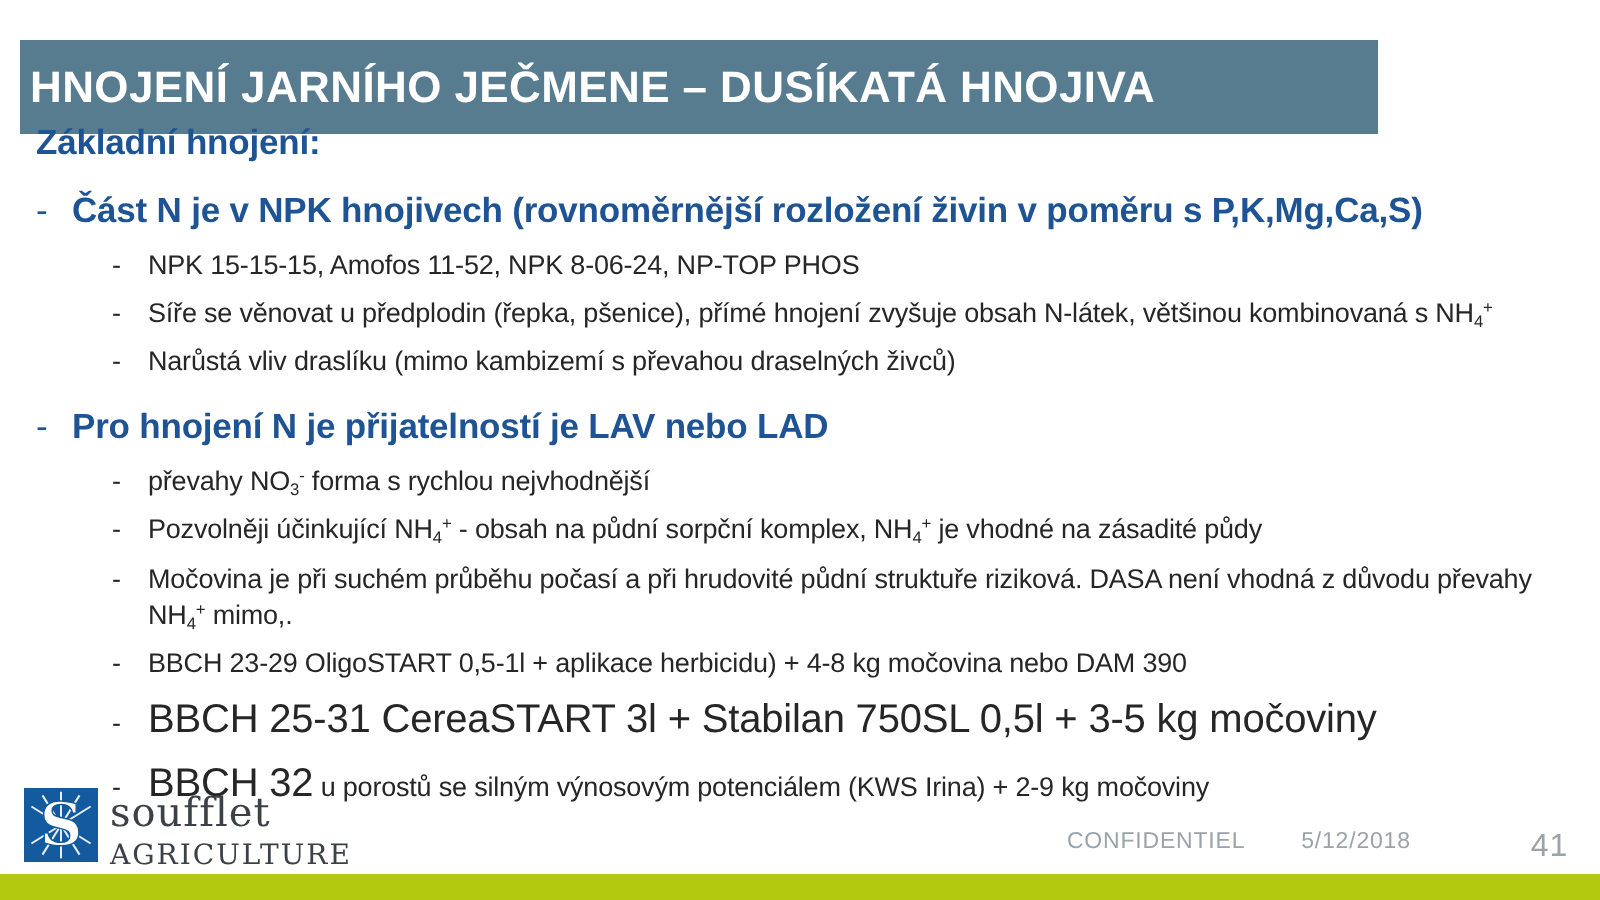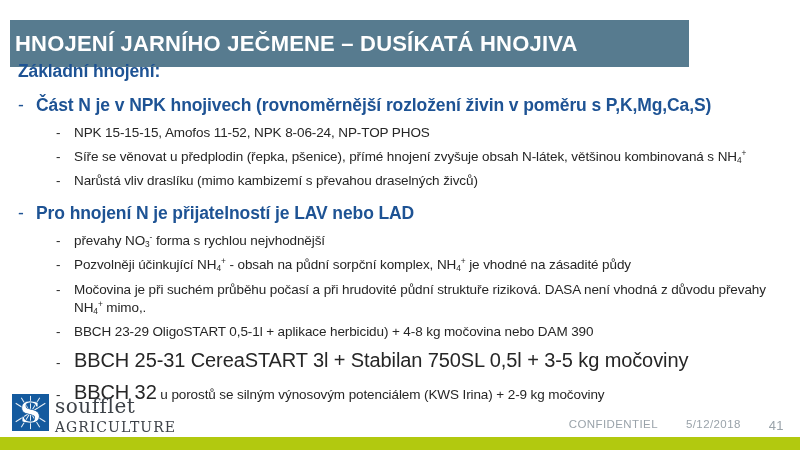--- a/index.html
+++ b/index.html
@@ -42,21 +42,21 @@
   .logo { position:absolute; left:12px; bottom:15px; display:flex; gap:6px; align-items:flex-start; }
   .logo-icon { width:37px; height:37px; flex:none; display:block; }
   .logo-text { font-family:"DejaVu Serif", serif; color:var(--logo-text,#3c4147); line-height:.95; padding-top:3px; }
   .logo-line1 { font-size:20px; letter-spacing:.5px; }
   .logo-line2 { font-size:20px; font-variant:small-caps; letter-spacing:1px; }
 
   .footer {
     position:absolute; right:16px; bottom:17px; display:flex; gap:28px;
     color:var(--footer-text,#9aa3aa); font-size:11.5px; align-items:flex-start; letter-spacing:.4px;
   }
-  .footer .page-num { font-size:13px; }
+  .footer .page-num { font-size:16px;margin-left:32px; }
 
   .bottom-bar { position:absolute; left:0; right:0; bottom:0; height:13px; background:var(--bottom-bar,#b2c90f); }
 </style>
 </head>
 <body>
 
 <div class="slide">
 
   <div class="header-bar">
     <span class="slide-title">HNOJENÍ JARNÍHO JEČMENE – DUSÍKATÁ HNOJIVA</span>

